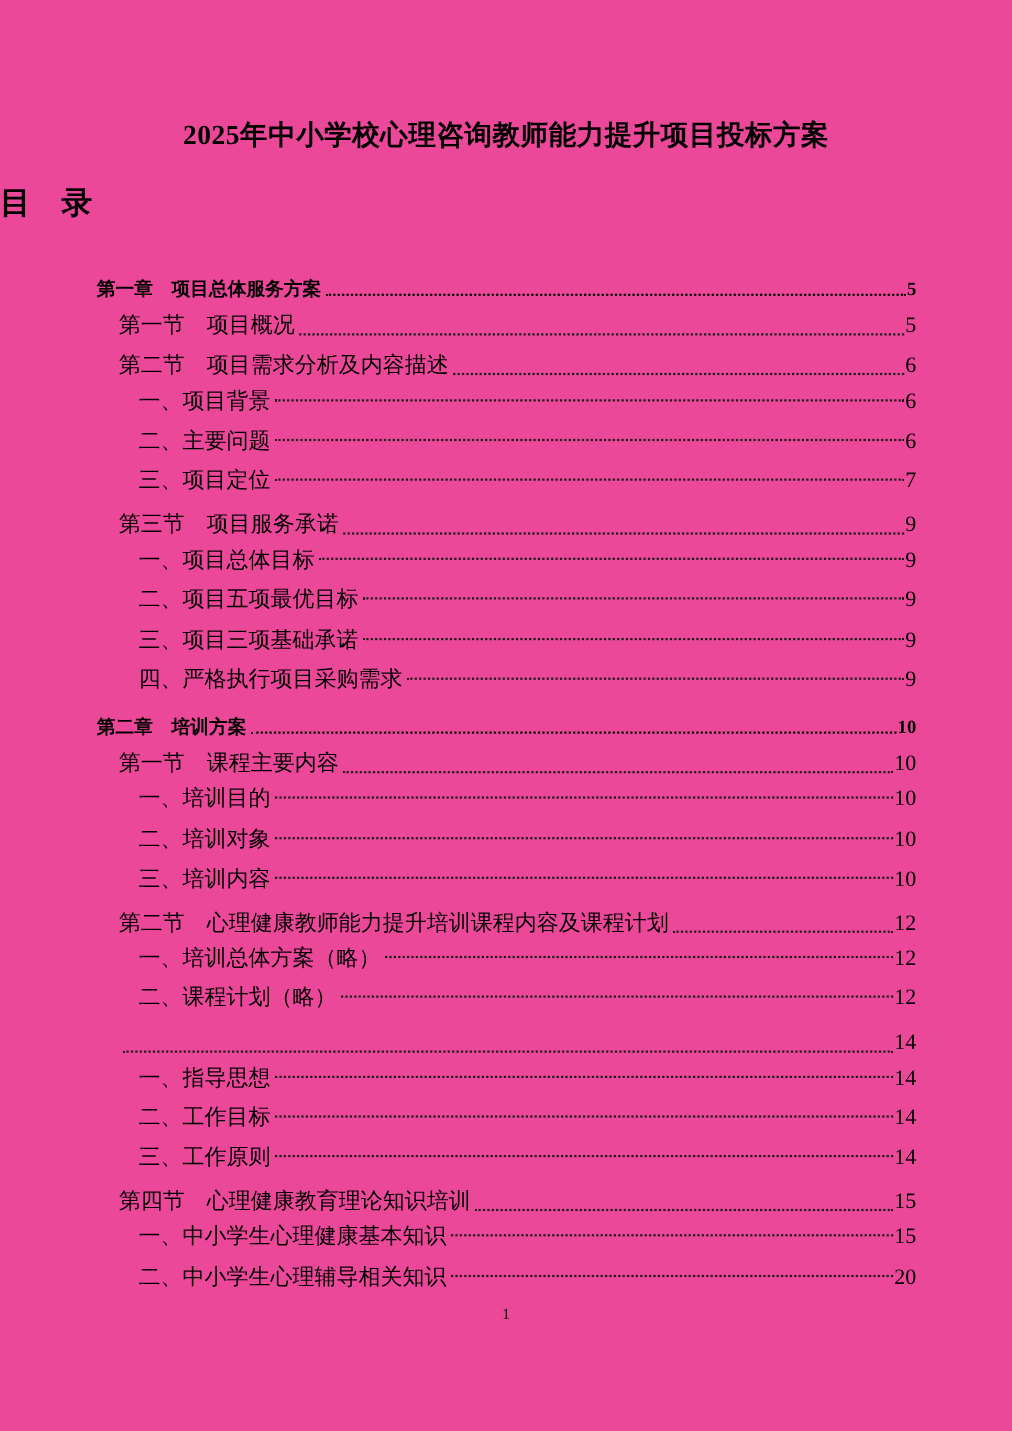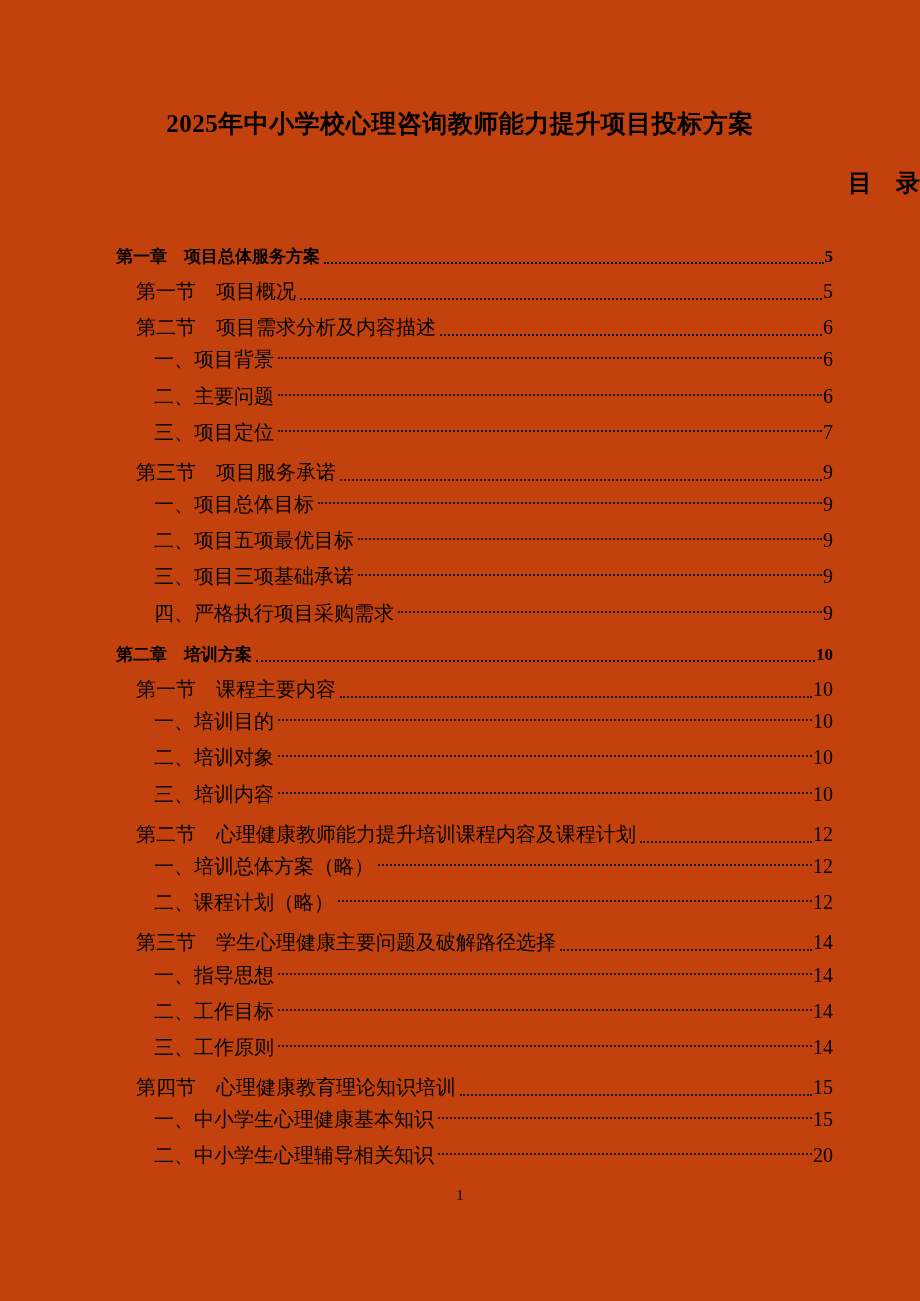--- a/index.html
+++ b/index.html
@@ -4,45 +4,45 @@
 <style>
   html, body {
     margin: 0;
     padding: 0;
     background: #ffffff;
   }
   .page {
     position: relative;
     width: 920px;
     height: 1301px;
-    background: #c2410c;
+    background: #ec4899;
     font-family: "Liberation Serif", "DejaVu Serif", serif;
     color: #000000;
     overflow: hidden;
   }
   .doc-title {
     margin: 0;
     padding-top: 108px;
     text-align: center;
     font-size: 25px;
     font-weight: bold;
     line-height: 1.3;
     letter-spacing: 0.5px;
   }
   .toc-heading {
     margin: 0;
     margin-top: 27px;
-    text-align: right;
-    font-size: 24px;
+    text-align: left;
+    font-size: 28px;
     font-weight: bold;
     line-height: 1.3;
   }
   .toc {
     margin-top: 37px;
-    padding-left: 116px;
+    padding-left: 88px;
     padding-right: 87px;
   }
   .toc-row {
     display: flex;
     align-items: flex-end;
     height: 36.2px;
     box-sizing: border-box;
     padding-bottom: 5px;
     font-size: 20px;
     line-height: 1.15;
@@ -205,21 +205,20 @@
     <span class="toc-page">12</span>
   </div>
 
   <div class="toc-row level-item">
     <span class="toc-label">二、课程计划（略）</span>
     <span class="toc-leader"></span>
     <span class="toc-page">12</span>
   </div>
 
   <div class="toc-row level-section">
-    <span class="toc-label">第三节　学生心理健康主要问题及破解路径选择</span>
     <span class="toc-leader"></span>
     <span class="toc-page">14</span>
   </div>
 
   <div class="toc-row level-item">
     <span class="toc-label">一、指导思想</span>
     <span class="toc-leader"></span>
     <span class="toc-page">14</span>
   </div>
 

